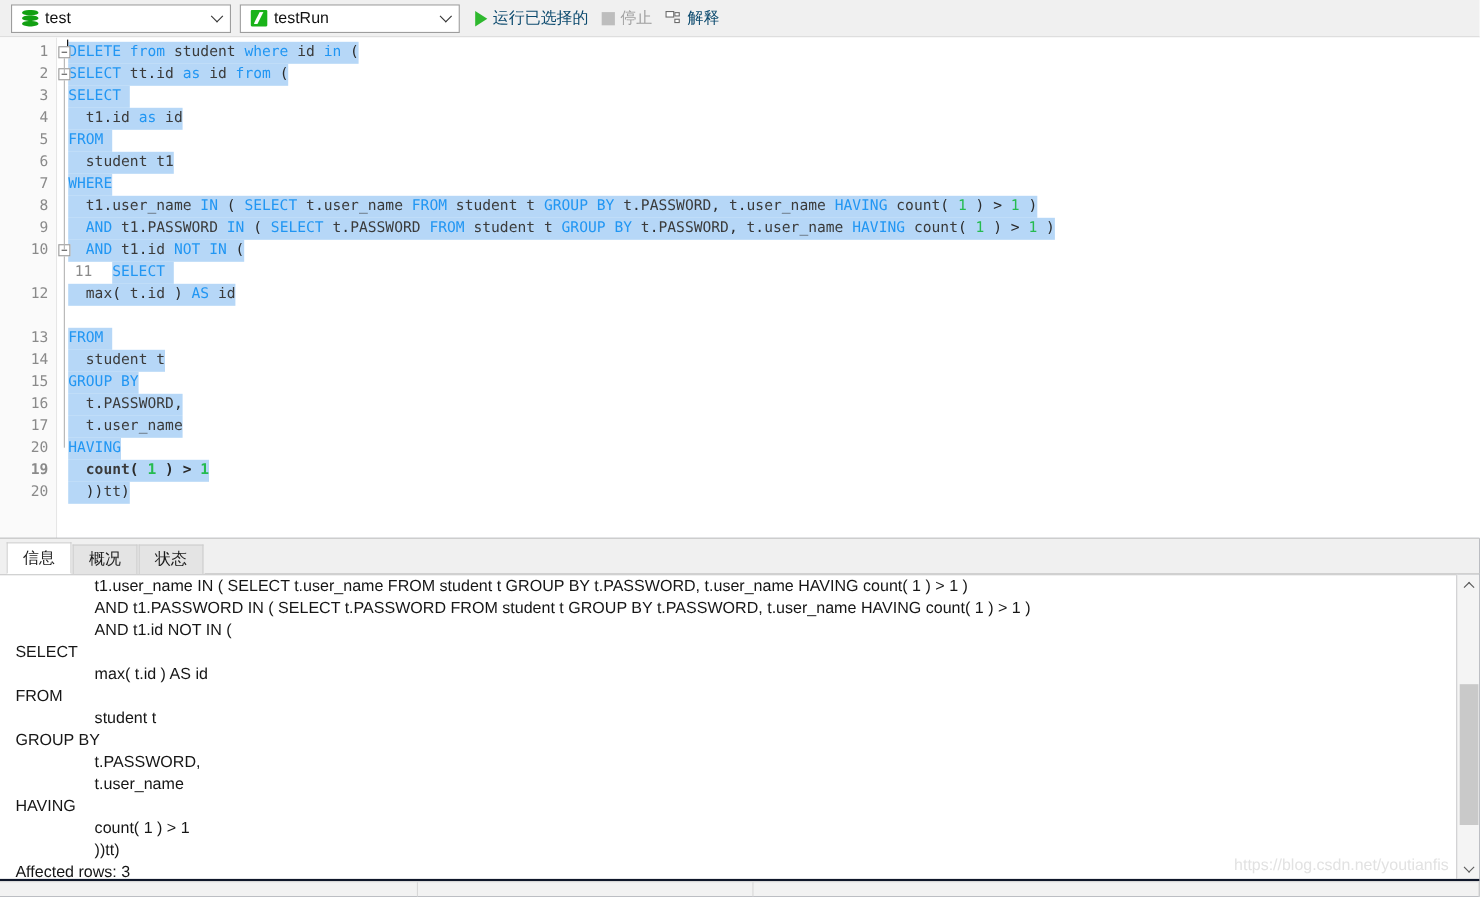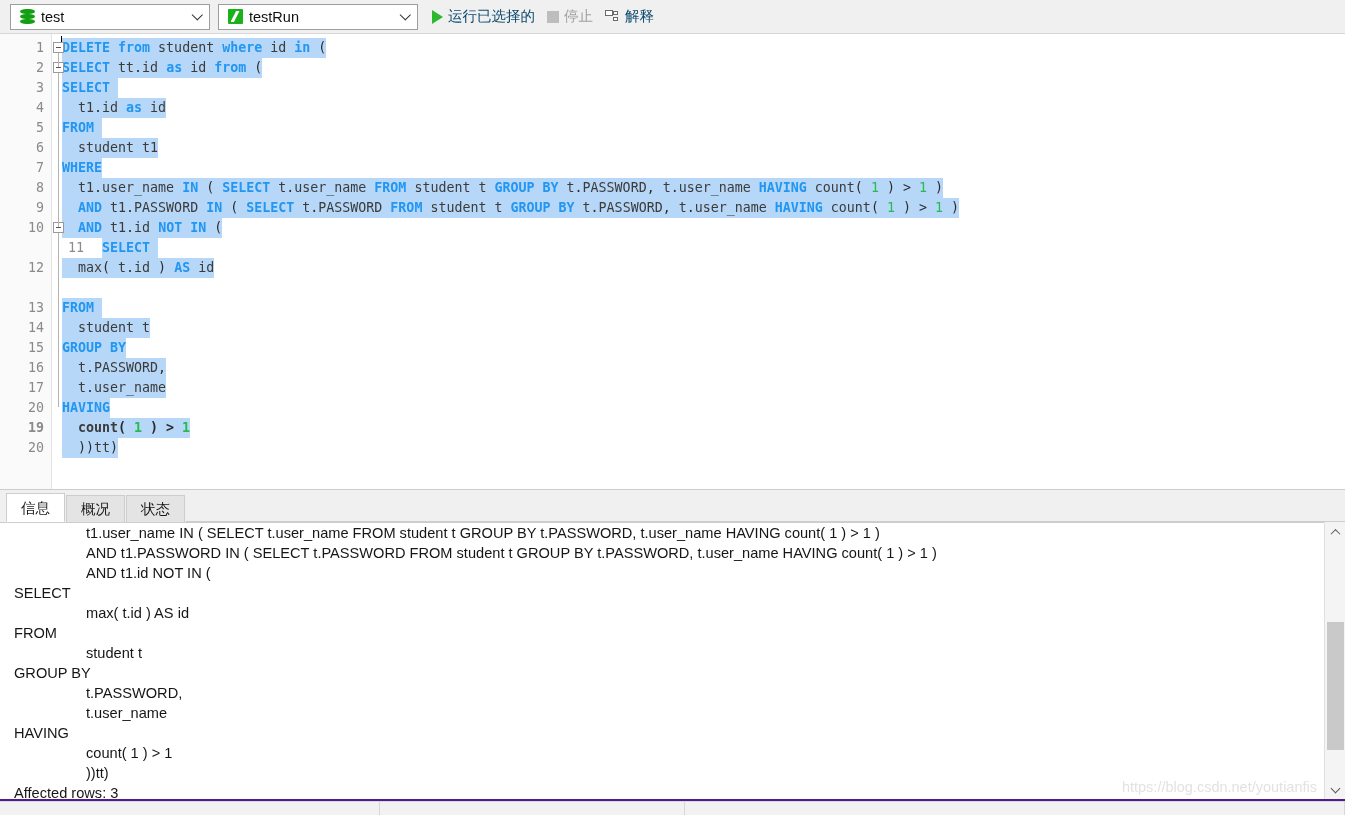--- a/index.html
+++ b/index.html
@@ -117,42 +117,42 @@
     text-align: right;
     font-family: "DejaVu Sans Mono", monospace;
     font-size: 13.3px;
     color: #8a8a8a;
   }
   .ctext {
     position: absolute; left: 62px;
     display: inline-block;
   }
   .sel { background: #b6d7f7; }
-  .kw  { color: #2196f3; font-weight: bold; }
+  .kw  { color: #2196f3; }
   .num { color: #25bb4f; }
   .id  { color: #3b3b3b; }
 
   .fold {
     position: absolute; left: 2px; width: 11px; height: 11px;
     border: 1px solid #9a9a9a; background: #fff;
   }
   .fold::after {
     content:''; position:absolute; left:2px; top:4px; width:5px; height:1px; background:#555;
   }
   .foldline {
     position: absolute; left: 7px; width: 1px; background: #b3b3b3;
   }
   .caret {
     position:absolute; left: 61px; width: 1px; height: 16px; background:#000; top: 2px;
   }
 
   
   #bottom {
     position: absolute; left: 0; top: 489px; width: 1345px; height: 326px;
-    background: #4c1d95;
+    background: #0f172a;
   }
   #tabstrip {
     position: absolute; left: 0; top: 0; width: 1345px; height: 33px;
     background: #f0f0f0;
     border-top: 1px solid #cdcdcd;
     display: flex; align-items: flex-end;
     padding-left: 6px;
   }
   .tab {
     height: 27px; line-height: 27px;

